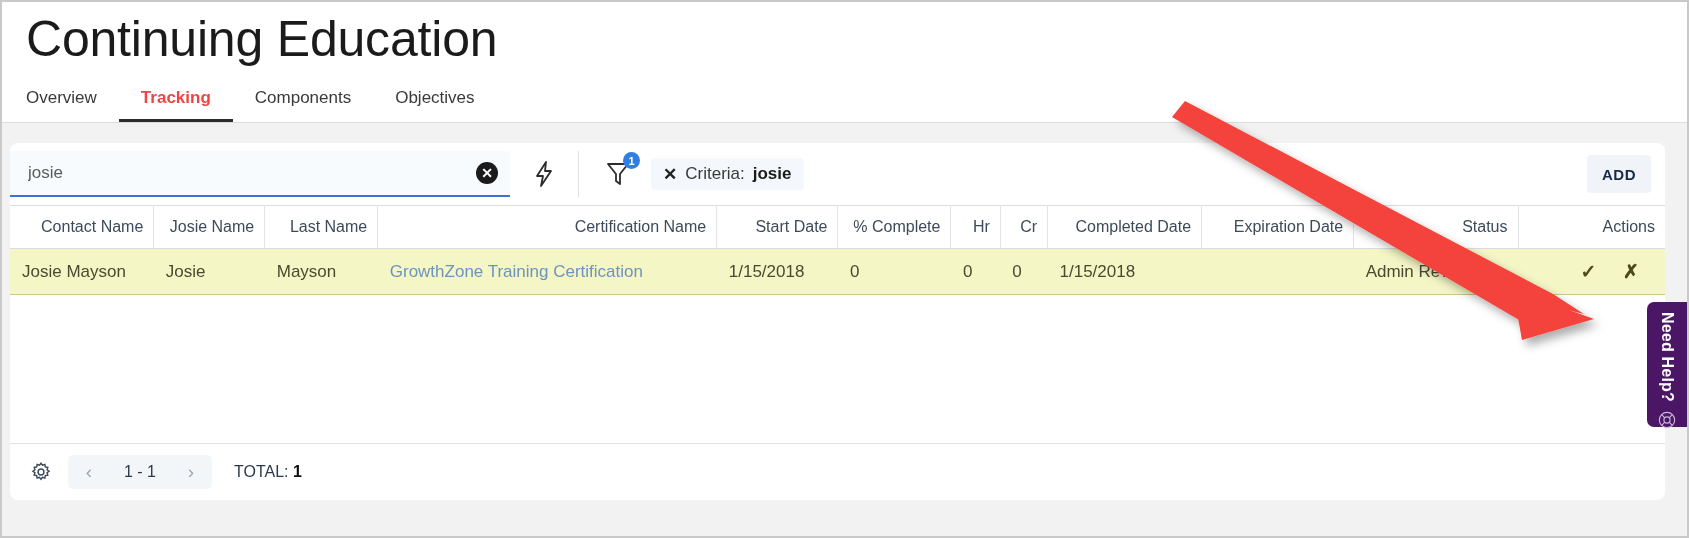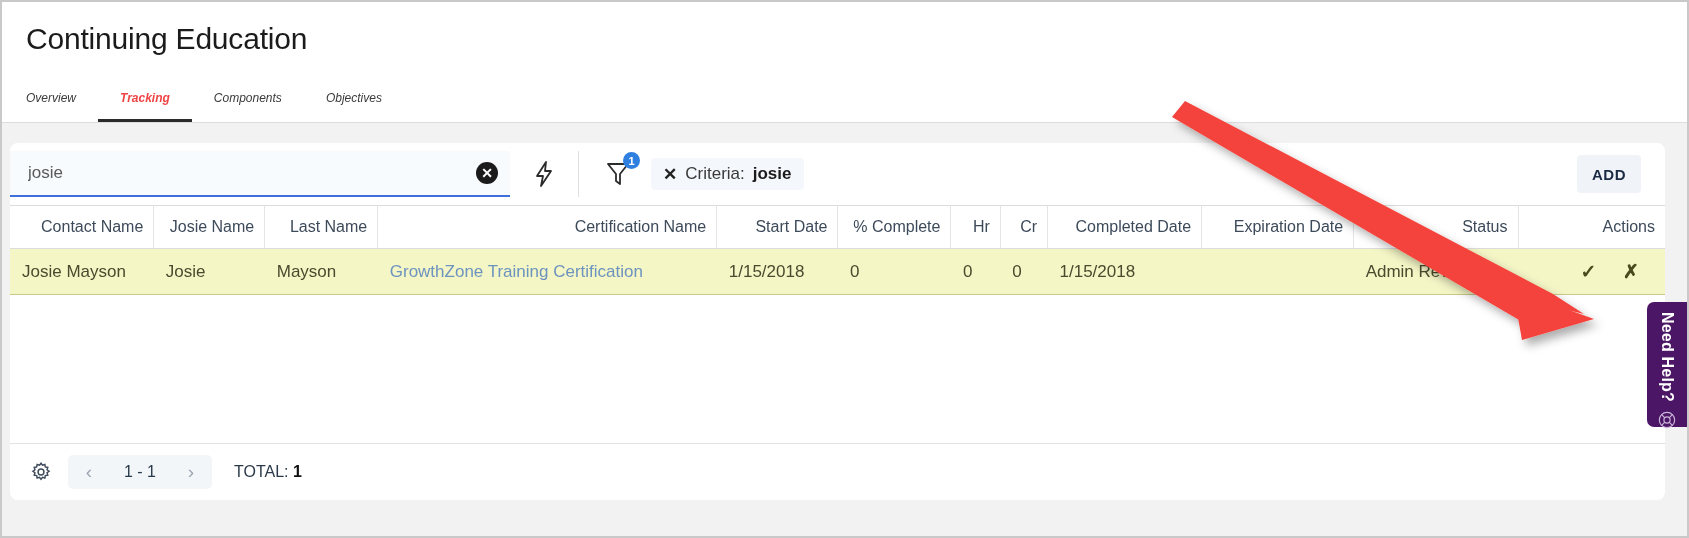--- a/index.html
+++ b/index.html
@@ -24,48 +24,47 @@
   
   .title-bar {
     height: 74px;
     background: #ffffff;
     display: flex;
     align-items: center;
     padding-left: 24px;
     box-sizing: border-box;
   }
   .page-title {
-    font-size: 30px;
+    font-size: 50px;
     font-weight: 400;
     color: #1b1b1b;
     letter-spacing: -0.2px;
     line-height: 1;
   }
 
   
   .tab-bar {
     height: 47px;
     background: #ffffff;
     border-bottom: 1px solid #dddddd;
     display: flex;
     align-items: stretch;
     padding-left: 24px;
     box-sizing: border-box;
   }
   .tab {
     display: flex;
     align-items: center;
-    font-size: 12px;
+    font-size: 17px;
     color: #3a3a3a;
     padding: 0 22px;
     cursor: pointer;
     border-bottom: 3px solid transparent;
     box-sizing: border-box;
     white-space: nowrap;
-    font-style: italic;
   }
   .tab:first-child { padding-left: 0; }
   .tab.active {
     font-weight: bold;
     color: #ef4444;
     border-bottom-color: #2b2b2b;
   }
 
   
   .content {
@@ -177,21 +176,21 @@
   }
   .chip-x {
     font-size: 17px;
     color: #222222;
     font-weight: bold;
     line-height: 1;
   }
   .criteria-value { font-weight: bold; color: #1b1b1b; }
   .add-btn {
     position: absolute;
-    right: 24px;
+    right: 14px;
     top: 12px;
     background: #f0f4f8;
     border: 0;
     border-radius: 4px;
     width: 64px;
     height: 38px;
     font-family: "Liberation Sans", sans-serif;
     font-size: 15px;
     font-weight: bold;
     color: #1b2a44;

